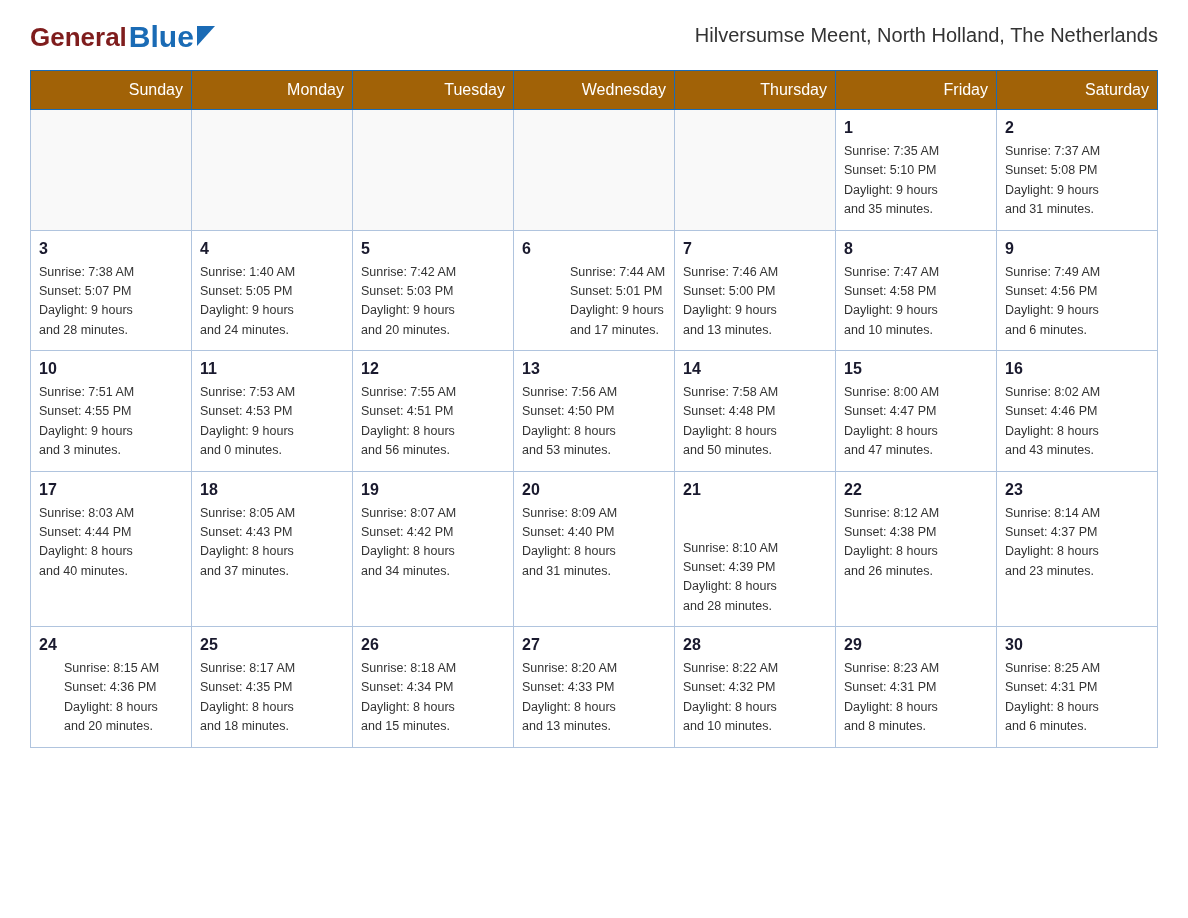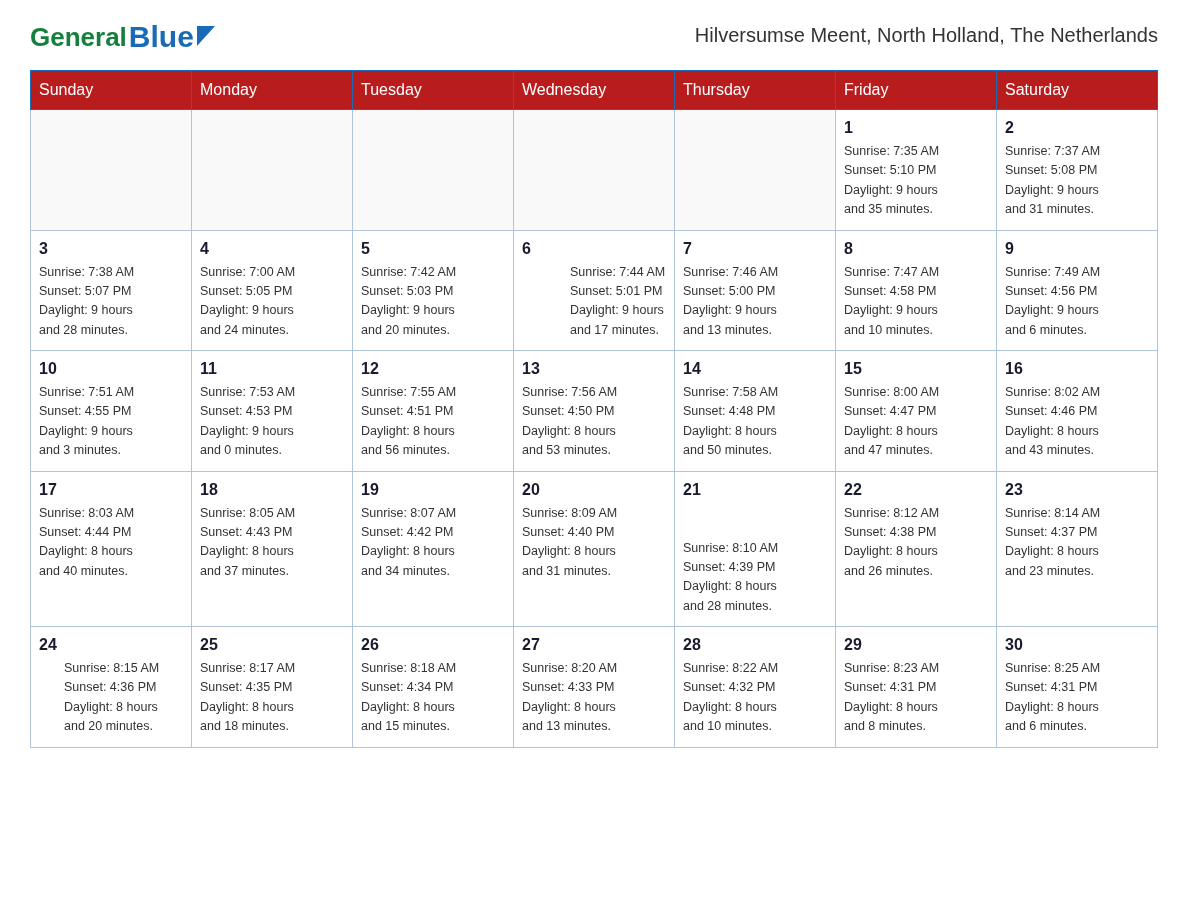--- a/index.html
+++ b/index.html
@@ -32,26 +32,26 @@
       font-size: 20px;
       color: #333;
       margin-top: 4px;
     }
     .calendar-table {
       width: 100%;
       border-collapse: collapse;
       margin-top: 16px;
     }
     .calendar-table thead tr th {
-      background-color: #b91c1c;
+      background-color: #a16207;
       color: #fff;
       font-size: 16px;
       font-weight: normal;
       padding: 10px 8px;
-      text-align: left;
+      text-align: right;
       border: 1px solid #1a6bb5;
     }
     .calendar-table tbody tr td {
       vertical-align: top;
       padding: 6px 8px 10px 8px;
       border: 1px solid #b0c4de;
       font-size: 13px;
       line-height: 1.5;
       width: 14.28%;
       min-height: 100px;
@@ -74,21 +74,21 @@
     .empty-cell {
       background: #f9f9f9;
     }
   </style>
 </head>
 <body>
 
 <div class="header">
   <div class="logo">
     <div style="display:flex; align-items:center;">
-      <span style="font-size:26px;font-weight:bold;color:#15803d;font-family:Arial,sans-serif;">General</span>
+      <span style="font-size:26px;font-weight:bold;color:#7f1d1d;font-family:Arial,sans-serif;">General</span>
       <span style="font-size:30px;font-weight:bold;color:#1a6bb5;font-family:Arial,sans-serif; margin-left:2px;">Blue</span>
       <span style="display:inline-block;width:0;height:0;border-top:20px solid #1a6bb5;border-left:0px solid transparent;border-right:18px solid transparent;margin-left:3px;vertical-align:middle;margin-bottom:2px;"></span>
     </div>
   </div>
   <div class="title-block">
     <div class="location-subtitle">Hilversumse Meent, North Holland, The Netherlands</div>
   </div>
 </div>
 
 <table class="calendar-table">
@@ -128,21 +128,21 @@
       <tr>
         <td>
           <span class="day-number">3</span>
           <div class="day-info" style="white-space: pre-line;">Sunrise: 7:38 AM
 Sunset: 5:07 PM
 Daylight: 9 hours
 and 28 minutes.</div>
         </td>
         <td>
           <span class="day-number">4</span>
-          <div class="day-info" style="white-space: pre-line;">Sunrise: 7:00 AM
+          <div class="day-info" style="white-space: pre-line;">Sunrise: 1:40 AM
 Sunset: 5:05 PM
 Daylight: 9 hours
 and 24 minutes.</div>
         </td>
         <td>
           <span class="day-number">5</span>
           <div class="day-info" style="white-space: pre-line;">Sunrise: 7:42 AM
 Sunset: 5:03 PM
 Daylight: 9 hours
 and 20 minutes.</div>

